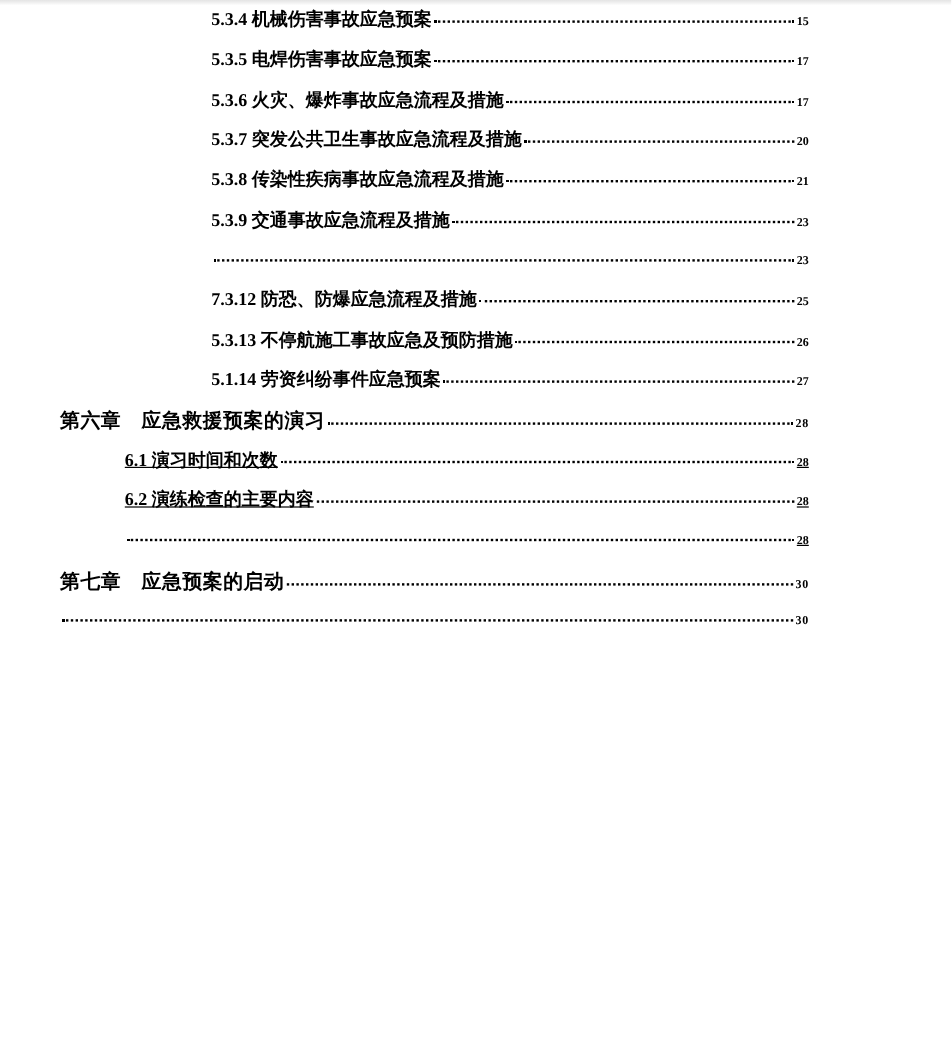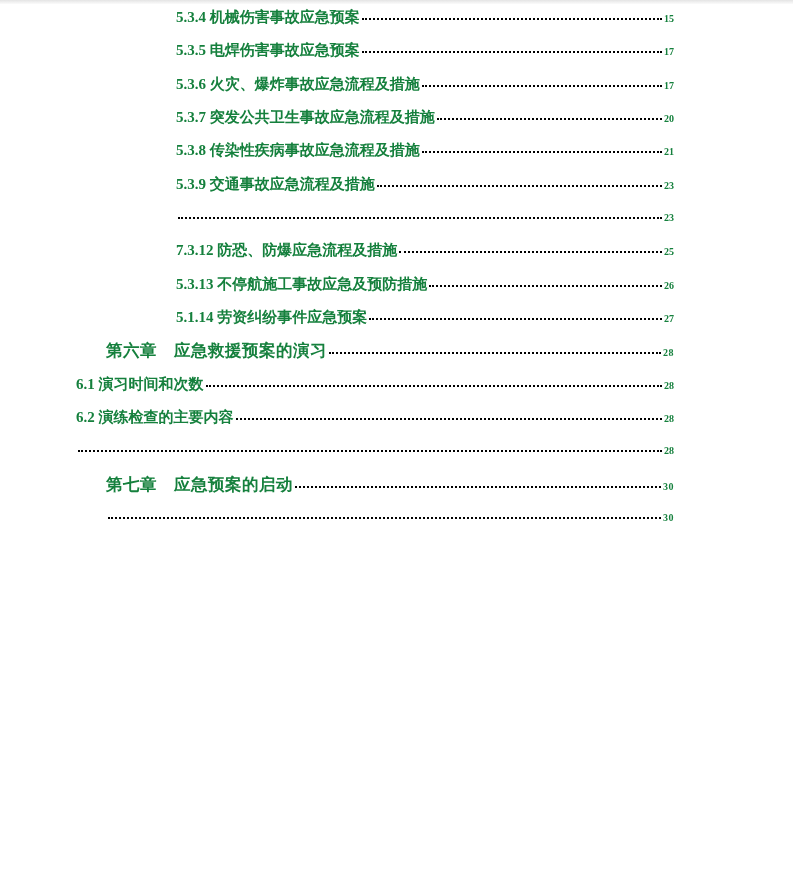--- a/index.html
+++ b/index.html
@@ -7,21 +7,21 @@
     padding: 0;
     background: #ffffff;
   }
   .page {
     position: relative;
     width: 793px;
     height: 876px;
     background: #ffffff;
     overflow: hidden;
     font-family: "Liberation Serif", "DejaVu Serif", serif;
-    color: #15803d;
+    color: #000000;
   }
   .top-edge {
     position: absolute;
     top: 0; left: 0; right: 0;
     height: 4px;
     background: linear-gradient(#e4e4e4, #fbfbfb);
   }
   .toc {
     position: absolute;
     top: 1px;
@@ -31,27 +31,28 @@
   .toc-row {
     display: flex;
     align-items: baseline;
     height: 33.35px;
     line-height: 33.35px;
     padding-right: 119px;
     font-weight: bold;
     white-space: nowrap;
   }
   .toc-row.level-1 {
-    padding-left: 106px;
+    padding-left: 50px;
     font-size: 16.5px;
     letter-spacing: 0.5px;
   }
   .toc-row.level-2 {
-    padding-left: 76px;
+    padding-left: 104px;
     font-size: 15px;
+    text-decoration: underline;
   }
   .toc-row.level-3 {
     padding-left: 176px;
     font-size: 15px;
   }
   .toc-label {
     flex: 0 0 auto;
   }
   .toc-leader {
     flex: 1 1 auto;

